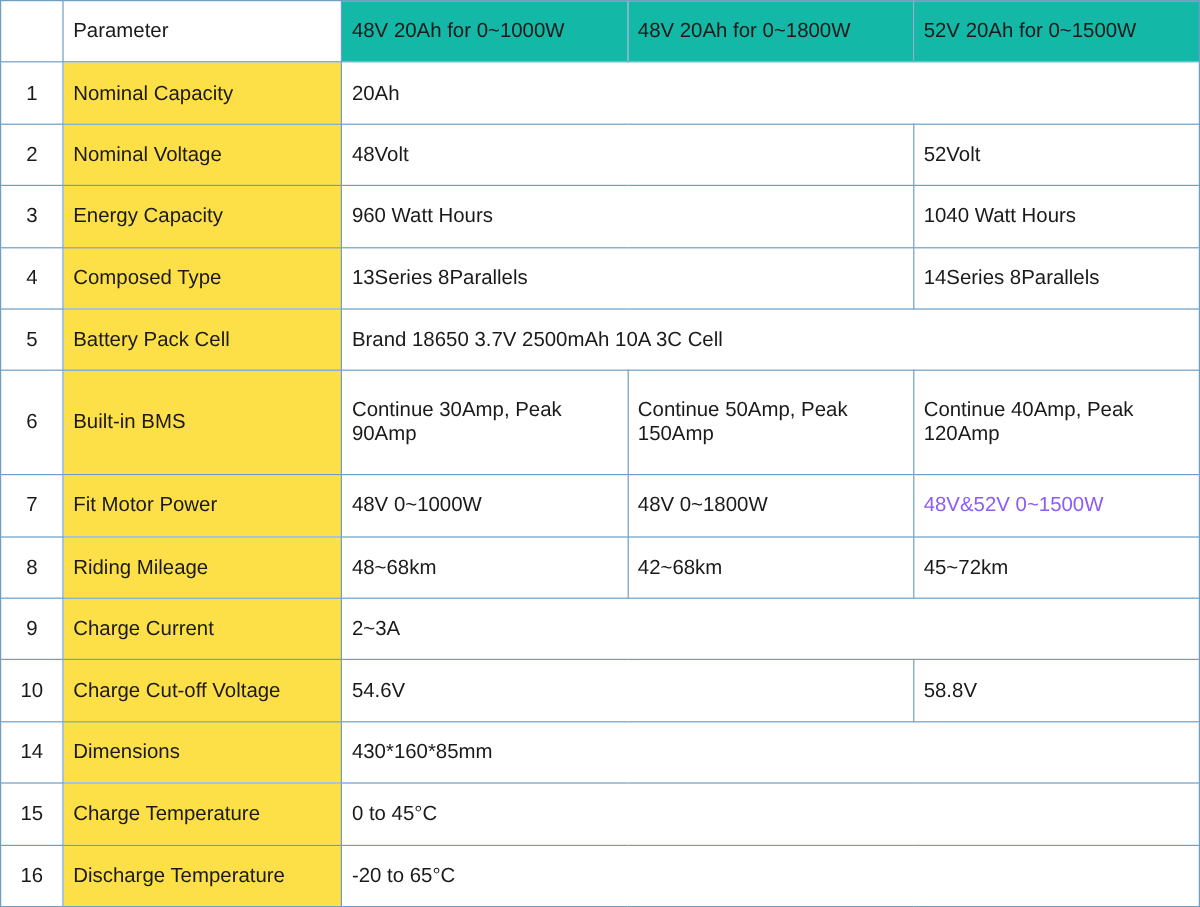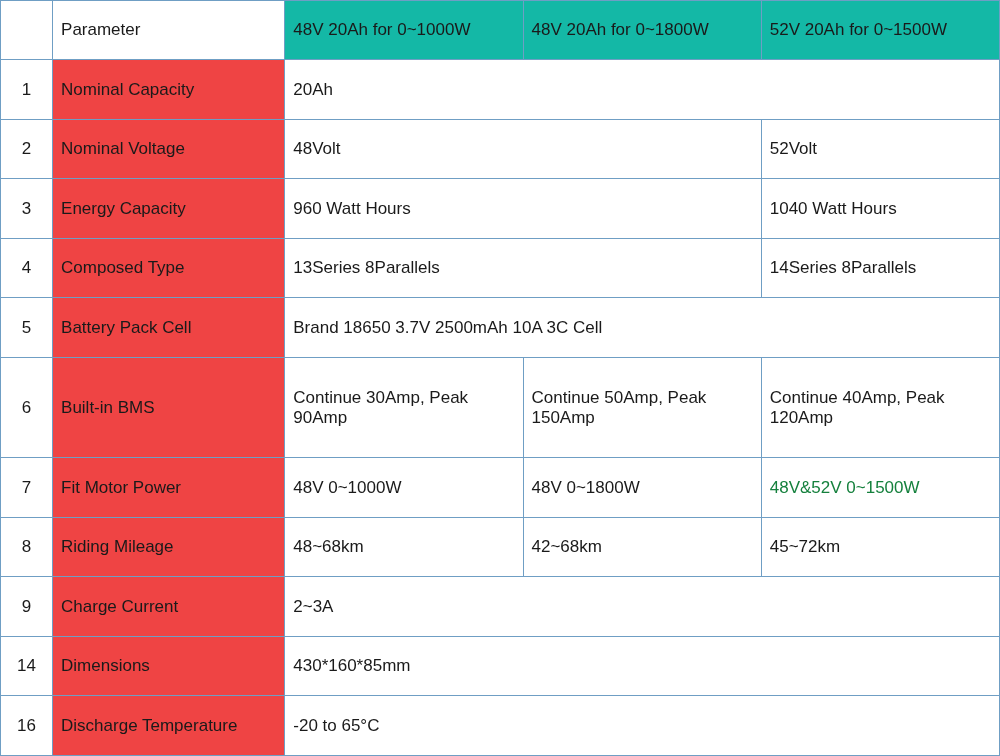--- a/index.html
+++ b/index.html
@@ -33,21 +33,21 @@
   .col-b { width: 238px; }
   .col-c { width: 238px; }
 
   .idx-cell {
     text-align: center;
     background: #ffffff;
     color: #1a1a1a;
     font-size: 17px;
   }
   .param-cell {
-    background: #ef4444;
+    background: #fde047;
     color: #1a1a1a;
     font-size: 17px;
   }
   .head-param {
     background: #ffffff;
     color: #1a1a1a;
   }
   .head-cell {
     background: #14b8a6;
     color: #1a1a1a;
@@ -111,38 +111,49 @@
         <td class="param-cell">Built-in BMS</td>
         <td class="val-cell">Continue 30Amp, Peak 90Amp</td>
         <td class="val-cell">Continue 50Amp, Peak 150Amp</td>
         <td class="val-cell">Continue 40Amp, Peak 120Amp</td>
       </tr>
       <tr>
         <td class="idx-cell">7</td>
         <td class="param-cell">Fit Motor Power</td>
         <td class="val-cell">48V  0~1000W</td>
         <td class="val-cell">48V  0~1800W</td>
-        <td class="val-cell" style="color: #15803d;">48V&amp;52V  0~1500W</td>
+        <td class="val-cell" style="color: #8b5cf6;">48V&amp;52V  0~1500W</td>
       </tr>
       <tr>
         <td class="idx-cell">8</td>
         <td class="param-cell">Riding Mileage</td>
         <td class="val-cell">48~68km</td>
         <td class="val-cell">42~68km</td>
         <td class="val-cell">45~72km</td>
       </tr>
       <tr>
         <td class="idx-cell">9</td>
         <td class="param-cell">Charge Current</td>
         <td class="val-cell" colspan="3">2~3A</td>
       </tr>
       <tr>
+        <td class="idx-cell">10</td>
+        <td class="param-cell">Charge Cut-off Voltage</td>
+        <td class="val-cell" colspan="2">54.6V</td>
+        <td class="val-cell">58.8V</td>
+      </tr>
+      <tr>
         <td class="idx-cell">14</td>
         <td class="param-cell">Dimensions</td>
         <td class="val-cell" colspan="3">430*160*85mm</td>
+      </tr>
+      <tr>
+        <td class="idx-cell">15</td>
+        <td class="param-cell">Charge Temperature</td>
+        <td class="val-cell" colspan="3">0 to 45°C</td>
       </tr>
       <tr>
         <td class="idx-cell">16</td>
         <td class="param-cell">Discharge Temperature</td>
         <td class="val-cell" colspan="3">-20 to 65°C</td>
       </tr>
     </tbody>
 </table>
 
 </body></html>

